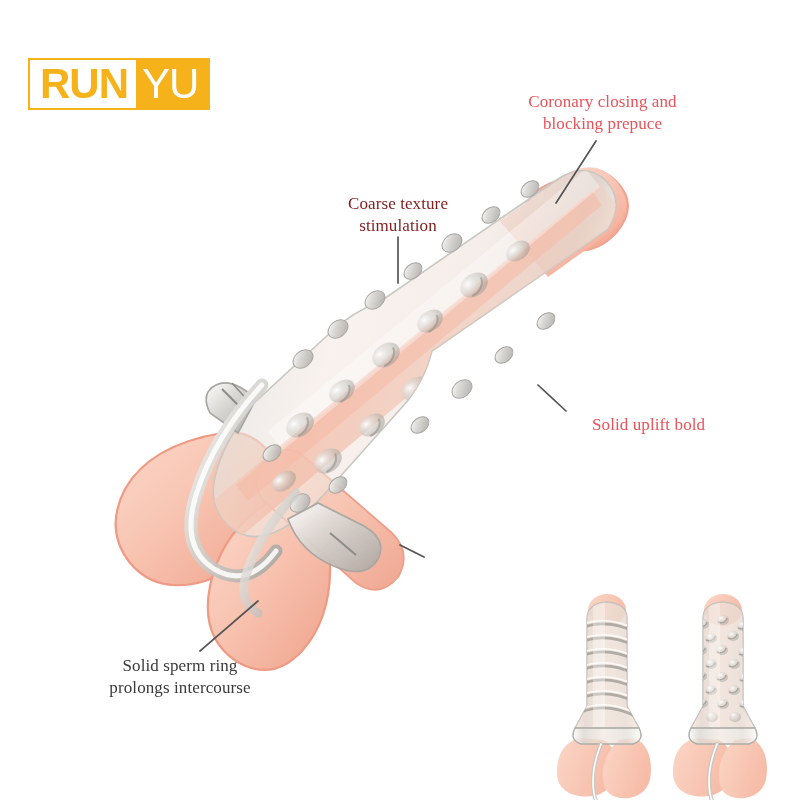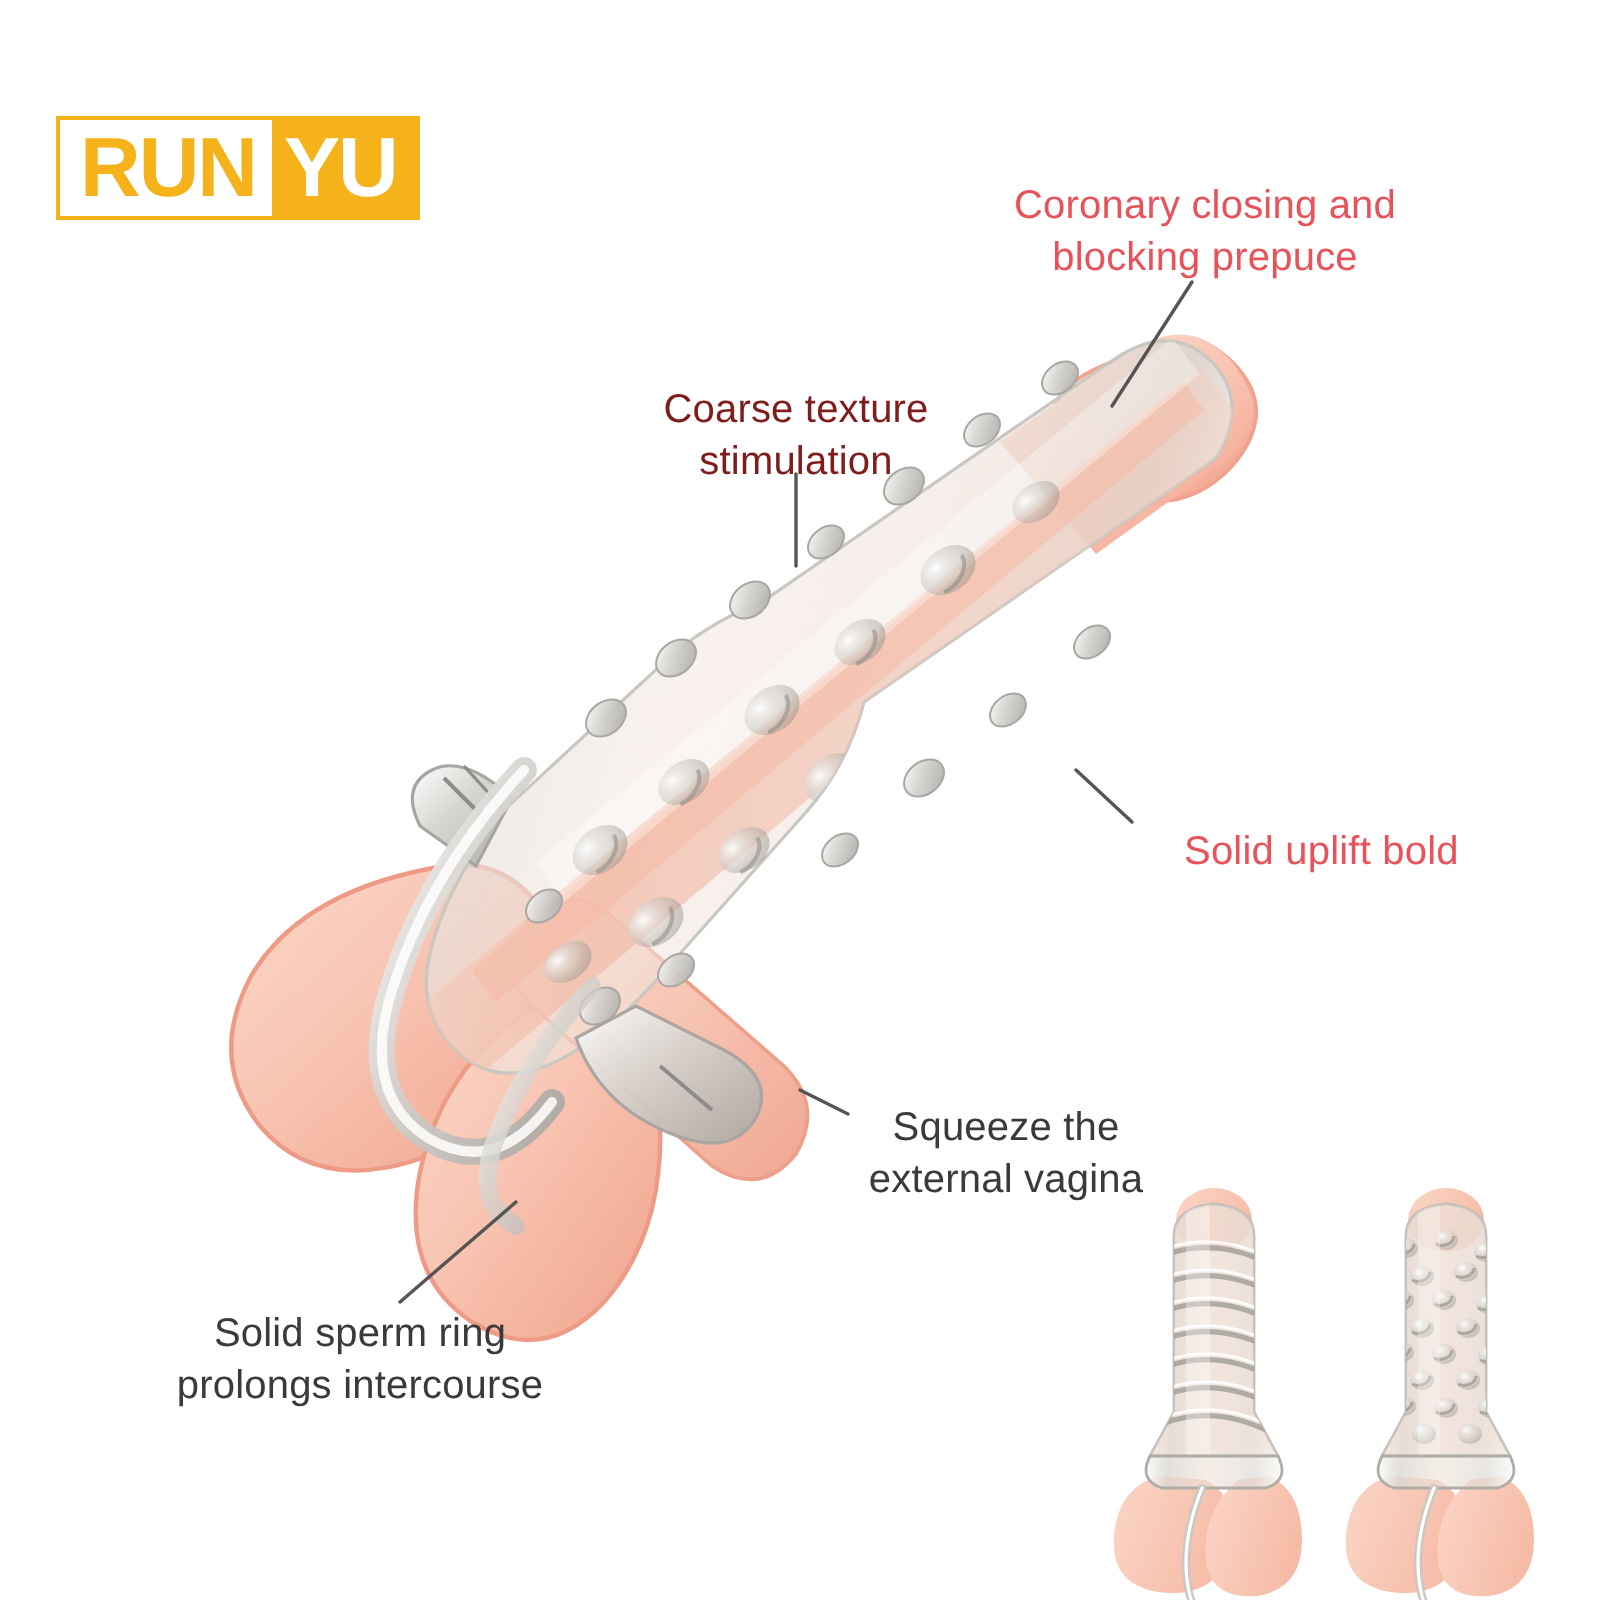--- a/index.html
+++ b/index.html
@@ -33,33 +33,33 @@
     font-size:42px;
     line-height:1;
     letter-spacing:-1px;
     color:#F5B21A;
     background:#ffffff;
   }
   #logo .part-yu{
     display:flex; align-items:center;
     padding:0 10px 0 6px;
     font-family:"Liberation Sans", sans-serif;
-    font-weight:bold;
+    font-weight:normal;
     font-size:42px;
     line-height:1;
     letter-spacing:-1px;
     color:#ffffff;
     background:#F5B21A;
   }
 
   
   .callout{
     position:absolute;
-    font-family:Liberation Sans, sans-serif;
-    font-size:20px;
+    font-family:Liberation Serif, serif;
+    font-size:17px;
     line-height:1.28;
     white-space:pre-line;
     letter-spacing:.1px;
   }
   .callout.red{ color:#E8525A; }
   .callout.dark{ color:#3A3A3A; }
   .callout.ctr{ text-align:center; }
   .callout.lft{ text-align:left; }
 
   #lbl-coronary{ left:505px; top:58px;  width:195px; }
@@ -248,22 +248,20 @@
       <line x1="400" y1="512" x2="424" y2="524"></line>
       <line x1="258" y1="568" x2="200" y2="618"></line>
     </g>
   </svg>
 
   <div class="callout red ctr" id="lbl-coronary" style="color: rgb(232, 82, 90);">Coronary closing and
 blocking prepuce</div>
   <div class="callout dark ctr" id="lbl-coarse" style="color: #7f1d1d;">Coarse texture
 stimulation</div>
   <div class="callout red lft" id="lbl-solid" style="color: rgb(232, 82, 90);">Solid uplift bold</div>
-  <div class="callout dark ctr" id="lbl-squeeze" style="color: rgb(58, 58, 58);">Squeeze the
-external vagina</div>
   <div class="callout dark ctr" id="lbl-locked" style="color: rgb(58, 58, 58);">Solid sperm ring
 prolongs intercourse</div>
 
   <svg id="thumbs" viewBox="0 0 250 240">
     <defs>
       <linearGradient id="tSleeve" x1="0" y1="0" x2="1" y2="0">
         <stop offset="0" stop-color="#FBFBF9" stop-opacity="0.95"></stop>
         <stop offset="0.16" stop-color="#DAD7D2" stop-opacity="0.8"></stop>
         <stop offset="0.45" stop-color="#EFE3DA" stop-opacity="0.62"></stop>
         <stop offset="0.78" stop-color="#E0DCD6" stop-opacity="0.7"></stop>

